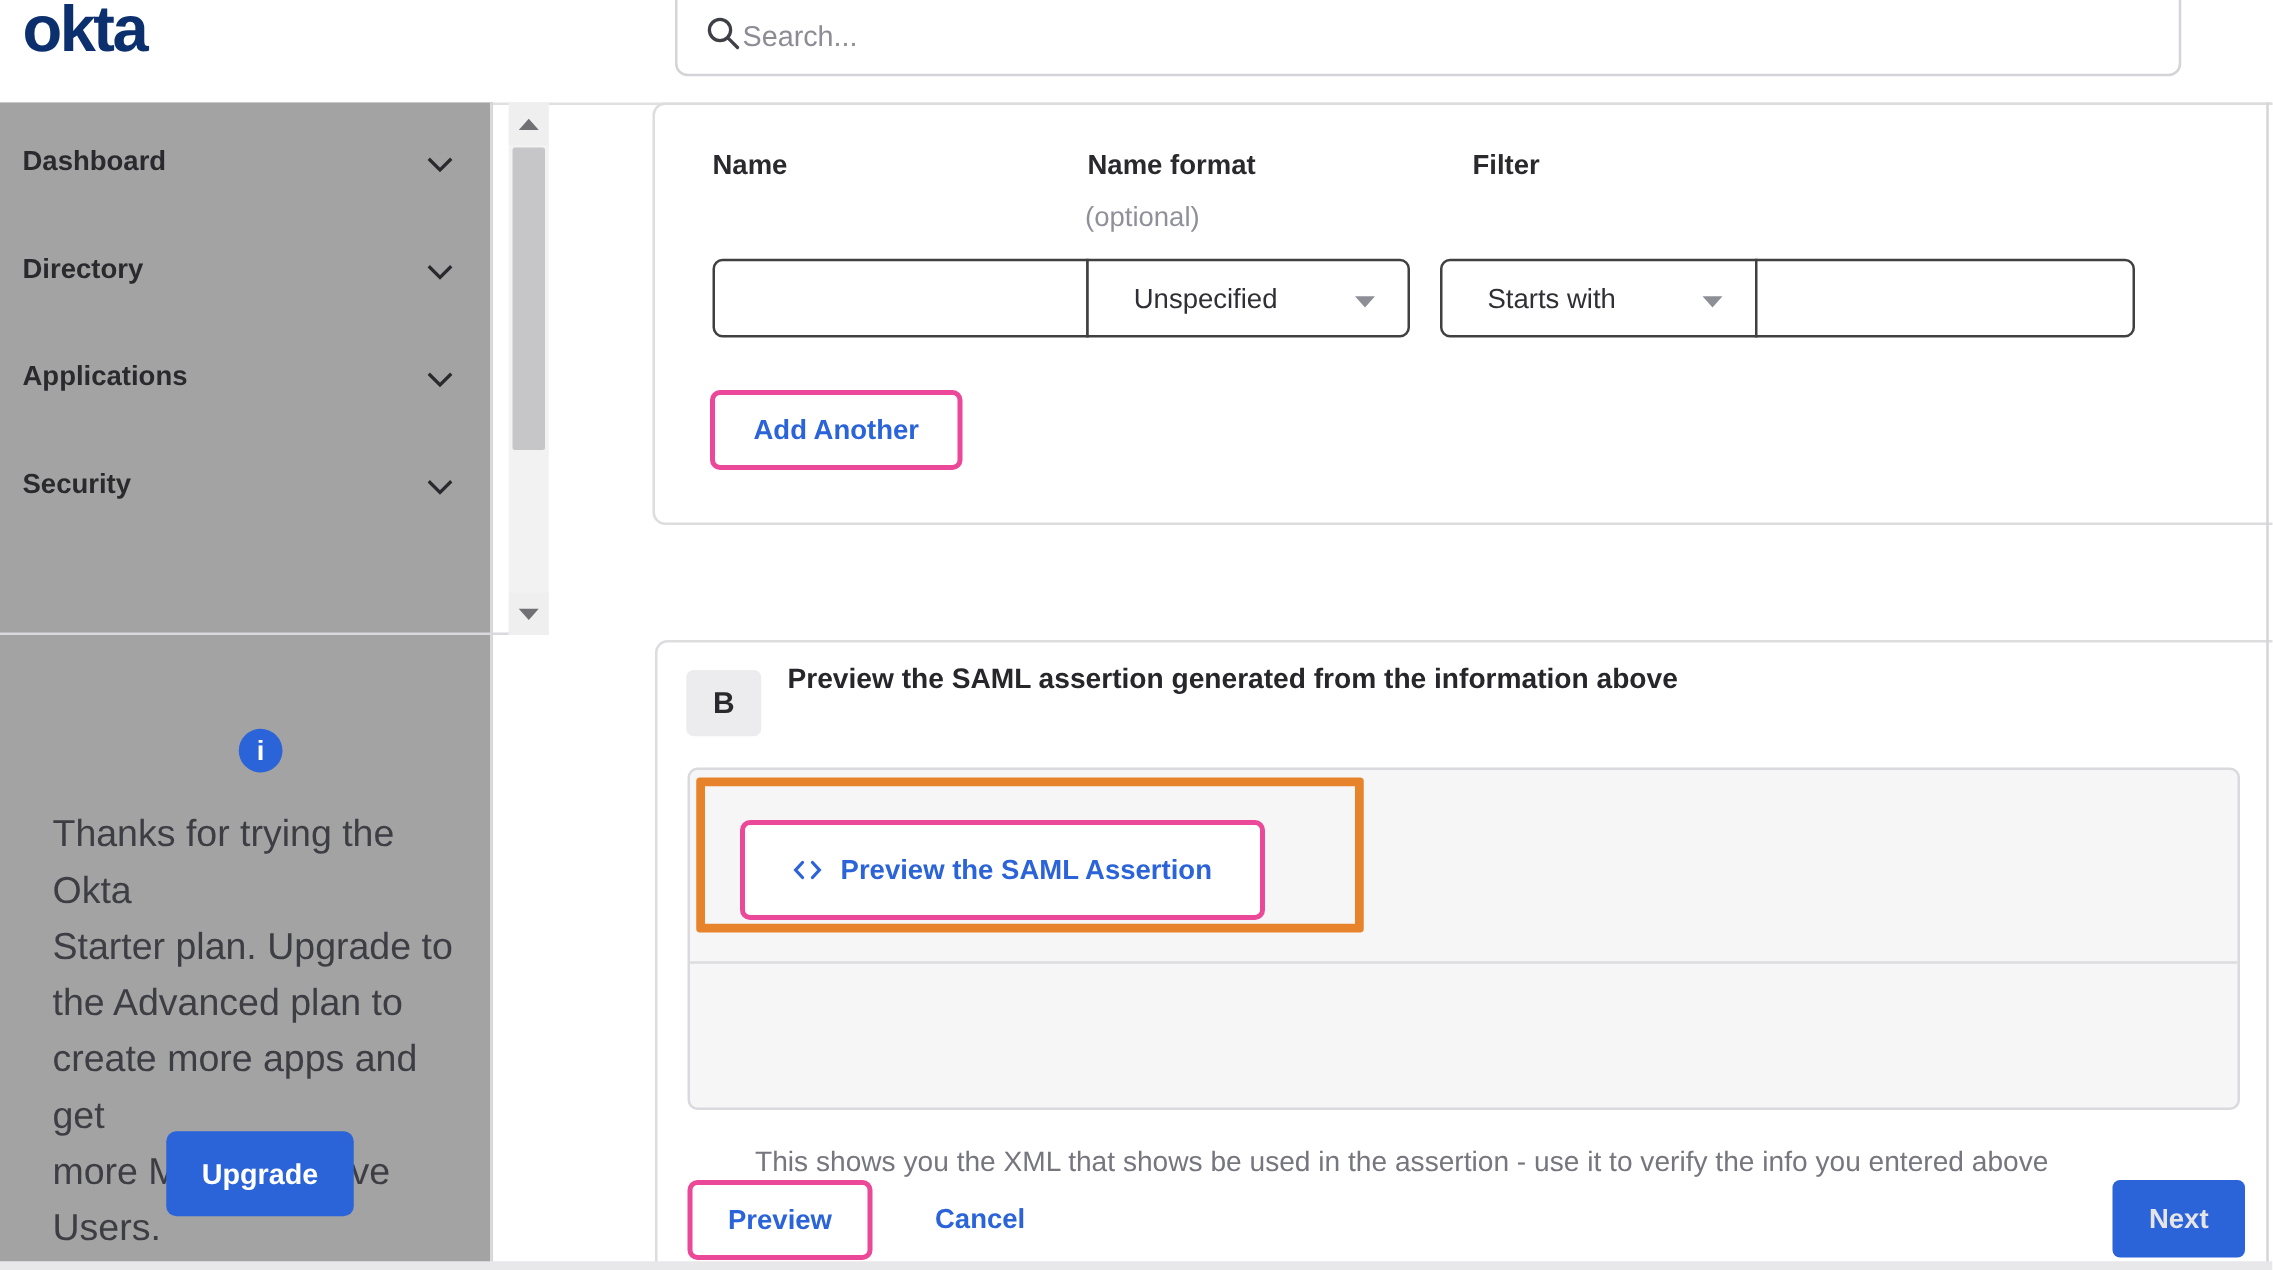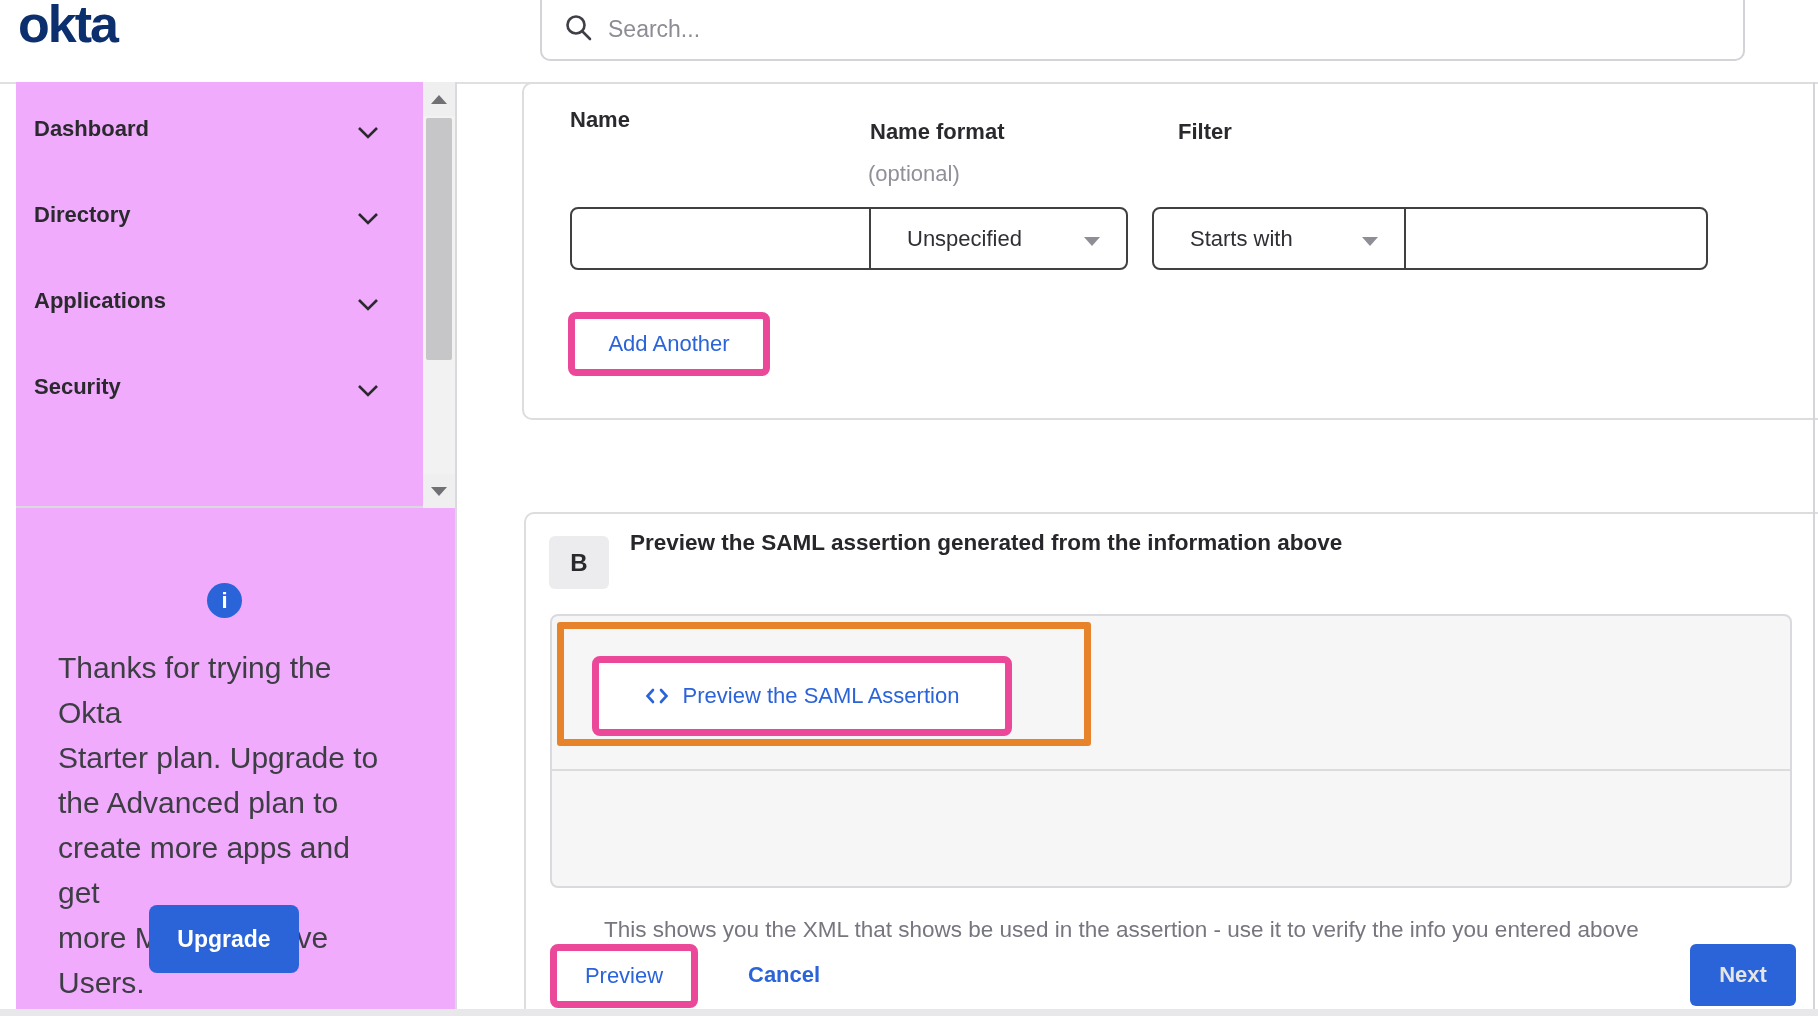--- a/index.html
+++ b/index.html
@@ -8,31 +8,31 @@
   #page { position:relative; width:1818px; height:1016px; background:#fff; }
 
   
   .logo { position:absolute; left:18px; top:-6px; font-size:52px; font-weight:800;
           letter-spacing:-2px; color:#0c2f6e; }
   .search-box { position:absolute; left:540px; top:-14px; width:1205px; height:75px;
                 background:#fff; border:2px solid #d3d3d8; border-radius:10px;
                 display:flex; align-items:center; padding:12px 0 0 22px; }
   .search-box svg { flex:0 0 auto; }
   .search-input { border:none; outline:none; font-size:23px; color:#be185d;
-                  margin-left:14px; width:1050px; background:transparent;
+                  margin-left:0; width:1050px; background:transparent;
                   font-family:"Liberation Sans", sans-serif; }
   .search-input::placeholder { color:#8c8c94; }
 
   .page-hairline { position:absolute; left:0; top:82px; width:1818px; height:2px; background:#e0e0e3; }
   .right-border  { position:absolute; left:1813px; top:82px; width:2px; height:934px; background:#d5d5d9; z-index:30; }
   .bottom-strip  { position:absolute; left:0; top:1009px; width:1818px; height:7px; background:#e8e8ea; z-index:30; }
 
   
-  .sidebar { position:absolute; left:16px; top:82px; width:441px; height:934px;
-             background:#f0abfc; border-right:2px solid #dadade; }
+  .sidebar { position:absolute; left:0; top:82px; width:394px; height:934px;
+             background:#a3a3a3; border-right:2px solid #dadade; }
   .nav { position:absolute; left:0; top:0; width:439px; height:426px; border-bottom:2px solid #dadade; }
   .nav-item { position:absolute; left:0; width:400px; height:44px; cursor:pointer; }
   .nav-item .lbl { position:absolute; left:18px; top:7px; font-size:22px; font-weight:700; color:#2a2a2e; }
   .nav-item .chev { position:absolute; left:341px; top:16px; }
 
   .vscroll { position:absolute; left:407px; top:0; width:32px; height:426px; background:#f2f2f3; }
   .vs-btn { position:absolute; left:0; width:32px; height:34px; background:#efeff0;
             display:flex; align-items:center; justify-content:center; }
   .tri-up   { width:0; height:0; border-left:8px solid transparent; border-right:8px solid transparent; border-bottom:9px solid #707075; }
   .tri-down { width:0; height:0; border-left:8px solid transparent; border-right:8px solid transparent; border-top:9px solid #707075; }
@@ -59,22 +59,22 @@
 
   .fld { position:absolute; top:123px; height:63px; background:#fff; border:2px solid #404040; }
   .fld-input { font-size:22px; color:#2a2a2e; padding:0 18px; outline:none;
                font-family:"Liberation Sans", sans-serif; }
   .fld-select { display:flex; align-items:center; cursor:pointer; }
   .fld-select .val { font-size:22px; color:#2f2f34; margin-left:36px; }
   .caret { position:absolute; right:26px; top:28px; width:0; height:0;
            border-left:8px solid transparent; border-right:8px solid transparent;
            border-top:9px solid #8e8e96; }
 
-  .btn-outline { background:#fff; border:7px solid #ec4899; border-radius:8px;
-                 color:#2b63d9; font-size:22px; font-weight:400; cursor:pointer;
+  .btn-outline { background:#fff; border:4px solid #ec4899; border-radius:8px;
+                 color:#2b63d9; font-size:22px; font-weight:700; cursor:pointer;
                  display:flex; align-items:center; justify-content:center;
                  font-family:"Liberation Sans", sans-serif; }
   #btn-add-another { position:absolute; left:44px; top:228px; width:202px; height:64px; }
 
   .step-badge { position:absolute; left:23px; top:22px; width:60px; height:53px;
                 background:#ececee; border-radius:6px; font-size:24px; font-weight:700;
                 color:#2a2a2e; display:flex; align-items:center; justify-content:center; }
   .step-title { position:absolute; left:104px; top:16px; font-size:22.5px; font-weight:700; color:#26262b; }
 
   .preview-panel { position:absolute; left:24px; top:100px; width:1242px; height:274px;
@@ -166,21 +166,21 @@
       <div>Thanks for trying the Okta</div>
       <div>Starter plan. Upgrade to</div>
       <div>the Advanced plan to</div>
       <div>create more apps and get</div>
       <div>more Monthly Active Users.</div>
     </div>
     <button class="btn-upgrade">Upgrade</button>
   </div>
 
   <div class="card" id="card-attrs">
-    <span class="col-label" style="left:46px; top:23px">Name</span>
+    <span class="col-label" style="left:46px; top:35px">Name</span>
     <span class="col-label" style="left:346px; top:35px">Name format</span>
     <span class="col-sub" style="left:344px; top:77px">(optional)</span>
     <span class="col-label" style="left:654px; top:35px">Filter</span>
 
     <input class="fld fld-input" style="left: 46px; width: 301px; border-radius: 8px 0px 0px 8px;" value="">
 
     <div class="fld fld-select" style="left:345px; width:259px; border-radius:0 8px 8px 0">
       <span class="val">Unspecified</span>
       <span class="caret"></span>
     </div>

